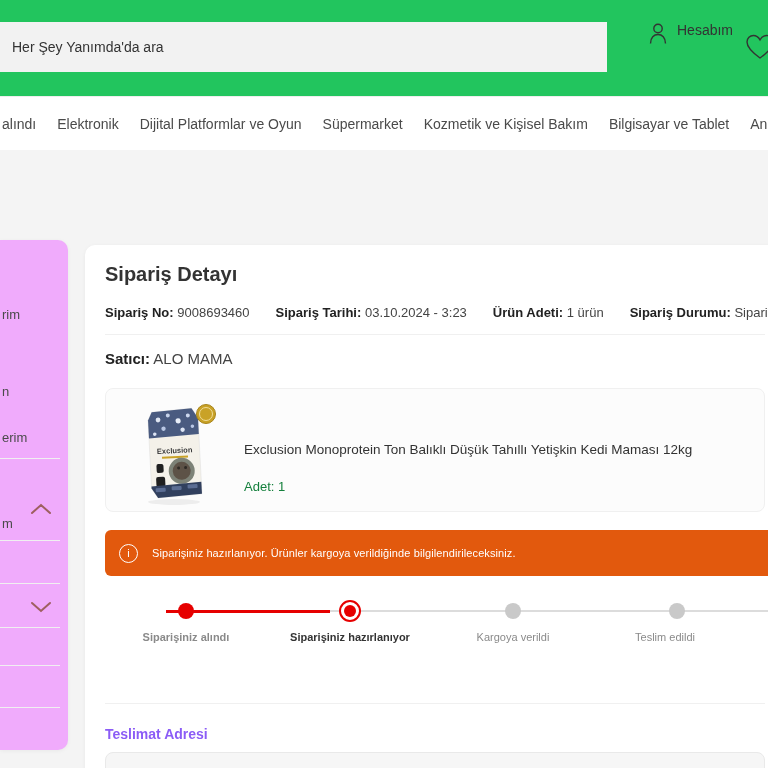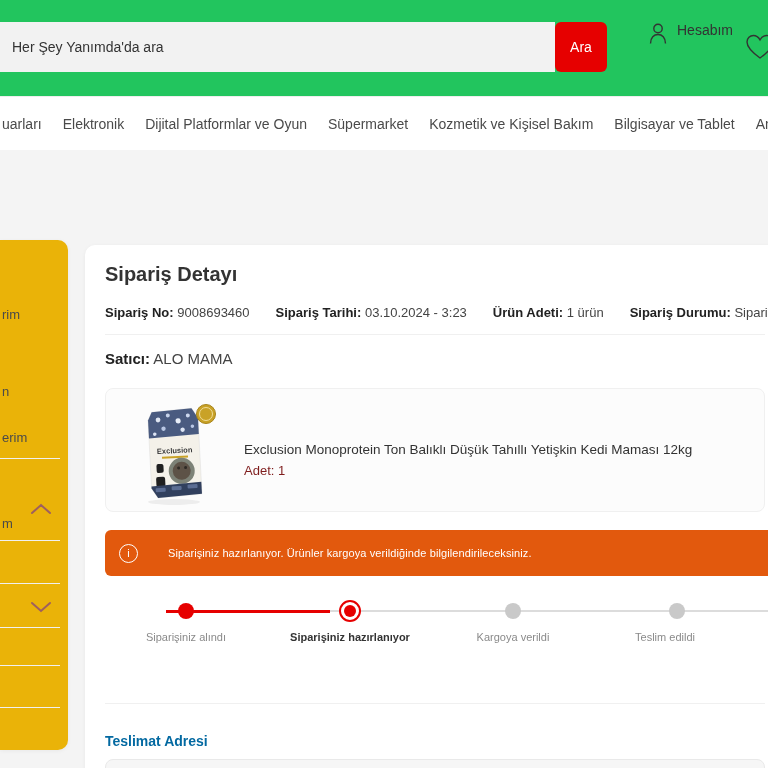--- a/index.html
+++ b/index.html
@@ -30,21 +30,21 @@
   
   .nav {
     position:absolute; top:97px; left:0; width:768px; height:53px; background:#fff; z-index:3;
     display:flex; align-items:center; gap:21px; padding-left:2px; white-space:nowrap; overflow:hidden;
   }
   .nav-item { font-size:14px; color:#4a4a4a; cursor:pointer; flex:0 0 auto; }
   
   .graybg { position:absolute; top:150px; left:0; width:768px; height:618px; background:#F4F4F4; z-index:0; }
   
   .sidebar {
-    position:absolute; top:240px; left:0; width:68px; height:510px; background:#eab308; z-index:2;
+    position:absolute; top:240px; left:0; width:68px; height:510px; background:#f0abfc; z-index:2;
     border-radius:0 10px 10px 0; box-shadow:0 1px 4px rgba(0,0,0,0.05);
   }
   .sb-chevron { position:absolute; left:30px; }
   .sb-item { position:absolute; left:2px; font-size:13px; color:#4a4a4a; cursor:pointer; }
   .sb-divider { position:absolute; left:0; right:8px; height:1px; background:#f0f0f0; }
   
   .main {
     position:absolute; top:245px; left:85px; width:700px; height:560px; background:#fff; z-index:2;
     border-radius:10px 0 0 0; box-shadow:0 1px 4px rgba(0,0,0,0.05);
     padding:18px 20px 0 20px; overflow:hidden;
@@ -55,77 +55,76 @@
   .divider { height:1px; background:#f0f0f0; margin-top:14px; }
   .seller-row { margin-top:15px; font-size:15px; color:#444; }
   
   .product-card {
     margin-top:21px; height:124px; border:1px solid #f0f0f0; background:#fcfcfc;
     border-radius:8px; display:flex; align-items:flex-start; cursor:pointer;
   }
   .product-img { margin:8px 0 0 26px; width:92px; height:110px; flex:0 0 auto; }
   .product-info { margin-left:20px; padding-top:21px; min-width:0; }
   .product-title { font-size:13.5px; color:#333; white-space:nowrap;margin-top:32px; }
-  .product-qty { font-size:13px; color:#7f1d1d; margin-top:6px; }
+  .product-qty { font-size:13px; color:#15803d; margin-top:22px; }
   .product-price { font-size:21px; color:#222; margin-top:5px; }
   
   .alert {
     margin-top:18px; margin-right:-20px; height:46px; background:#E2590D; border-radius:6px;
     display:flex; align-items:center; padding-left:14px; color:#fff;
   }
   .alert-icon {
     width:19px; height:19px; border:1.4px solid #fff; border-radius:50%; flex:0 0 auto;
     display:flex; align-items:center; justify-content:center; font-size:11px; line-height:1;
   }
-  .alert-text { font-size:11px; margin-left:30px; letter-spacing:0.1px; }
+  .alert-text { font-size:11px; margin-left:14px; letter-spacing:0.1px; }
   
   .progress { position:relative; height:64px; margin:12px -20px 0 -20px; }
   .track { position:absolute; top:22px; height:2px; }
   .track.red { left:81px; width:164px; background:#E60000; top:21.5px; height:3px; }
   .track.gray { left:245px; right:-30px; background:#DCDCDC; }
   .dot { position:absolute; top:15px; width:16px; height:16px; border-radius:50%; transform:translateX(-50%); }
   .dot.done { background:#E60000; }
   .dot.pending { background:#C9C9C9; }
   .dot.current {
     top:12px; width:22px; height:22px; background:#fff; border:2px solid #E60000;
     display:flex; align-items:center; justify-content:center;
   }
   .dot.current::after { content:""; width:12px; height:12px; border-radius:50%; background:#E60000; }
   .step-label { position:absolute; top:43px; transform:translateX(-50%); font-size:11px; color:#8a8a8a; white-space:nowrap; }
   .step-label.current { font-weight:bold; color:#333; }
   .divider2 { height:1px; background:#f0f0f0; margin-top:51px; }
-  .delivery-title { margin-top:29px; font-size:14px; font-weight:bold; color:#0369a1; }
+  .delivery-title { margin-top:22px; font-size:14px; font-weight:bold; color:#8b5cf6; }
   .address-box { margin-top:10px; height:40px; background:#f6f6f6; border:1px solid #e9e9e9; border-radius:8px; }
 </style>
 </head>
 <body>
 
 <div class="header">
   <div class="search-wrap">
     <input class="search-input" placeholder="Her Şey Yanımda'da ara" style="">
-    <button class="search-btn">Ara</button>
   </div>
   <div class="account">
     <span>
       <svg width="20" height="23" viewBox="0 0 20 23" fill="none" stroke="#333" stroke-width="1.4">
         <circle cx="10" cy="6.5" r="4.2"></circle>
         <path d="M2.5 21.5 C2.5 15.5 6 12.5 10 12.5 C14 12.5 17.5 15.5 17.5 21.5"></path>
       </svg>
     </span>
     <span class="account-label">Hesabım</span>
   </div>
   <div class="heart-wrap">
     <svg width="30" height="28" viewBox="0 0 30 28" fill="none" stroke="#333" stroke-width="1.4">
       <path d="M15 25 C 6 18.5 2 14 2 9 C 2 5.2 5 2.5 8.4 2.5 C 11 2.5 13.5 4.2 15 6.8 C 16.5 4.2 19 2.5 21.6 2.5 C 25 2.5 28 5.2 28 9 C 28 14 24 18.5 15 25 Z"></path>
     </svg>
   </div>
 </div>
 
 <div class="nav">
-  <span class="nav-item">uarları</span>
+  <span class="nav-item">alındı</span>
   <span class="nav-item">Elektronik</span>
   <span class="nav-item">Dijital Platformlar ve Oyun</span>
   <span class="nav-item">Süpermarket</span>
   <span class="nav-item">Kozmetik ve Kişisel Bakım</span>
   <span class="nav-item">Bilgisayar ve Tablet</span>
   <span class="nav-item">Anne Beb</span>
 </div>
 
 <div class="graybg"></div>
 
@@ -234,21 +233,21 @@
     <span class="alert-text">Siparişiniz hazırlanıyor. Ürünler kargoya verildiğinde bilgilendirileceksiniz.</span>
   </div>
 
   <div class="progress">
     <div class="track gray"></div>
     <div class="track red"></div>
     <div class="dot done" style="left:101px;"></div>
     <div class="dot current" style="left:265px;"></div>
     <div class="dot pending" style="left:428px;"></div>
     <div class="dot pending" style="left:592px;"></div>
-    <div class="step-label" style="left:101px;">Siparişiniz alındı</div>
+    <div class="step-label" style="left:101px;font-weight:bold;">Siparişiniz alındı</div>
     <div class="step-label current" style="left:265px;">Siparişiniz hazırlanıyor</div>
     <div class="step-label" style="left:428px;">Kargoya verildi</div>
     <div class="step-label" style="left:580px;">Teslim edildi</div>
   </div>
 
   <div class="divider2"></div>
 
   <div class="delivery-title">Teslimat Adresi</div>
 
   <div class="address-box"></div>

